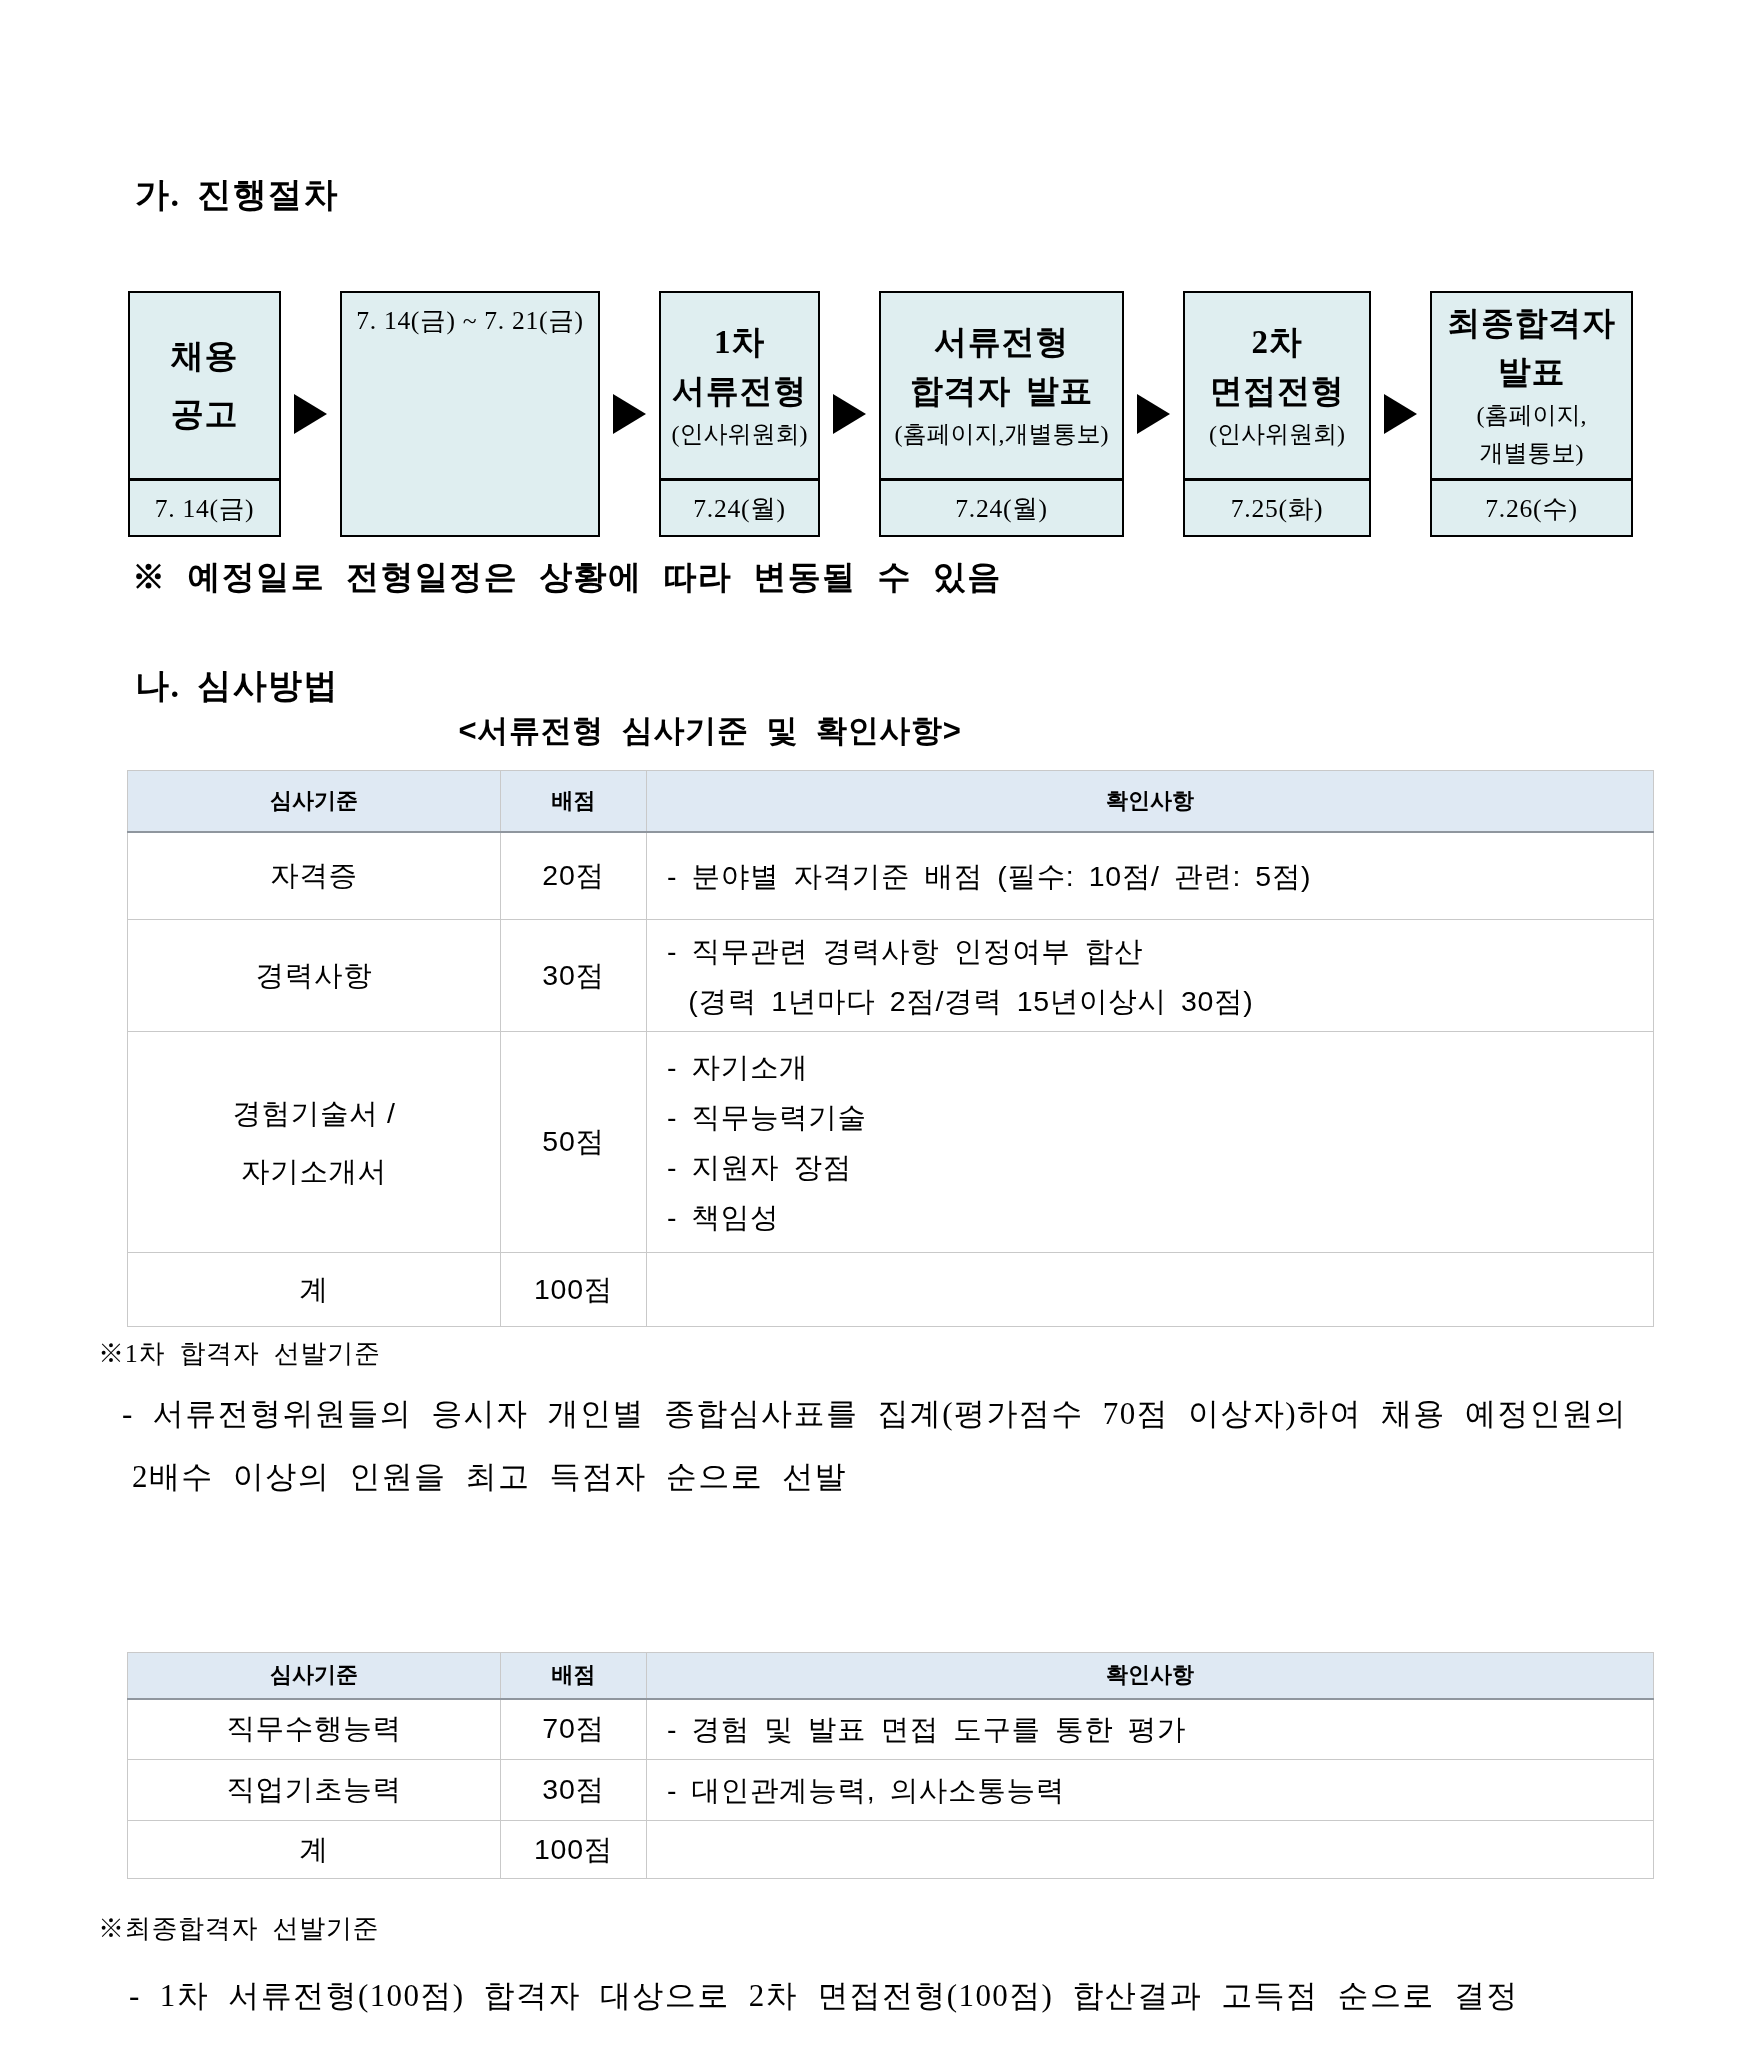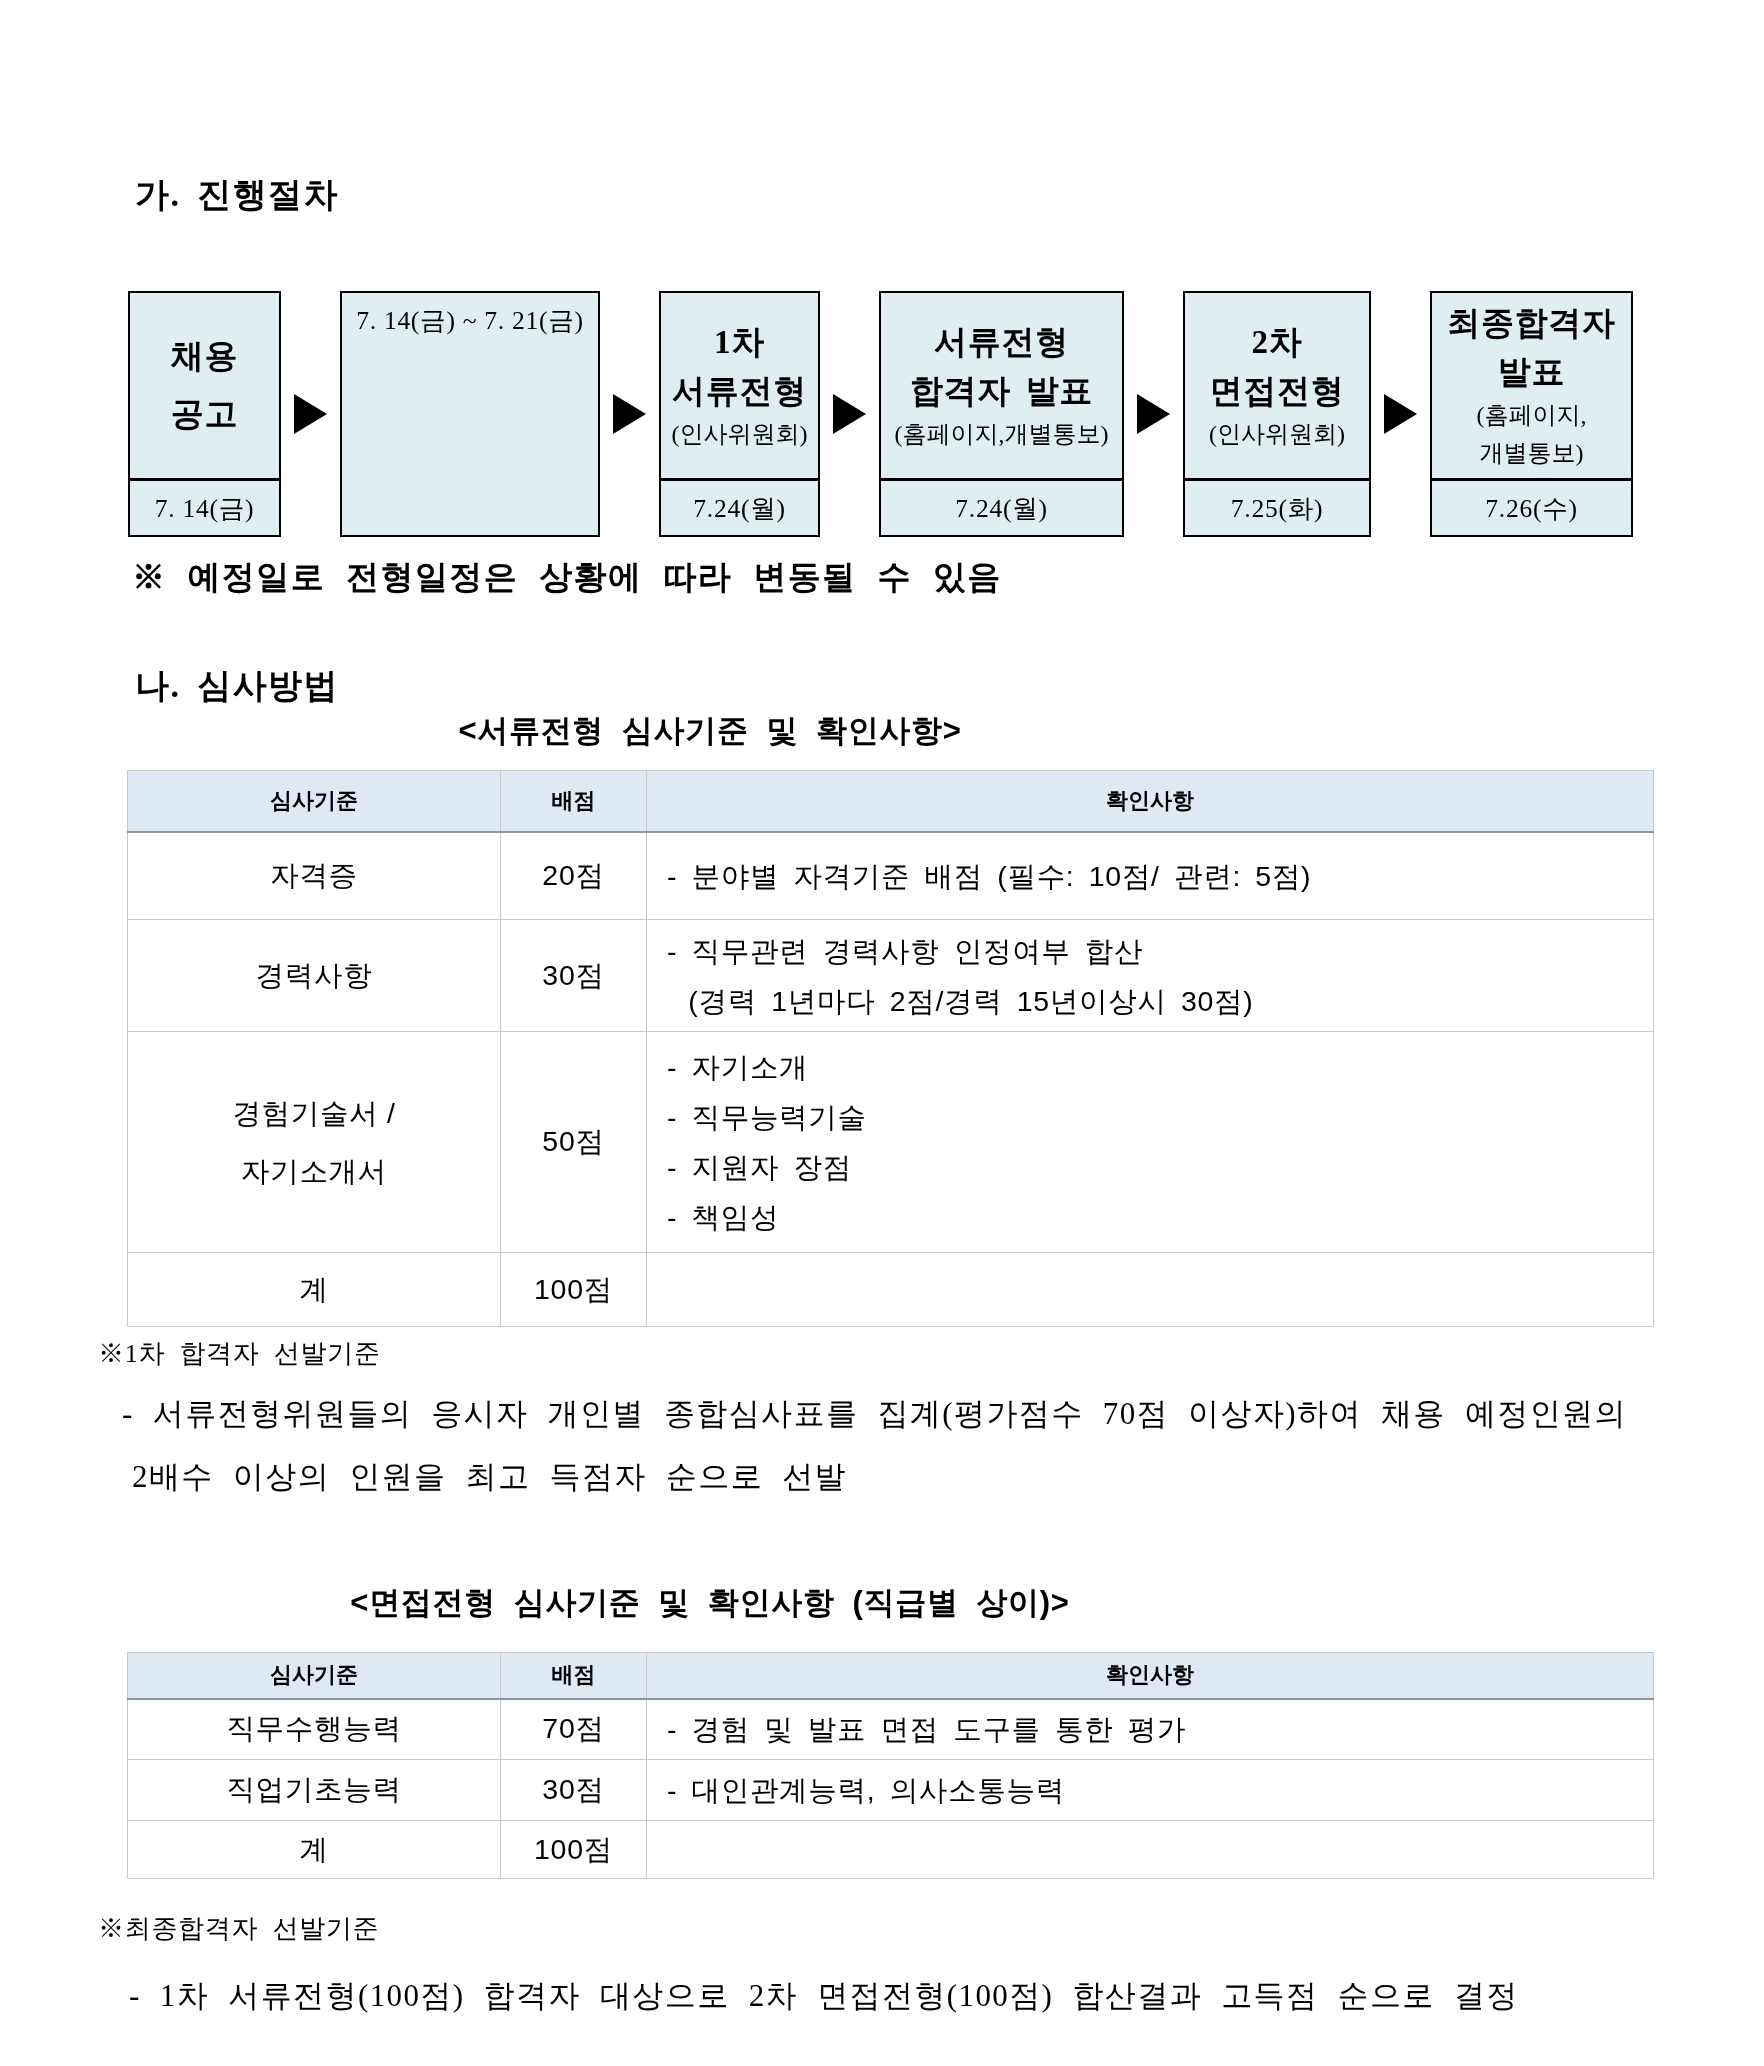--- a/index.html
+++ b/index.html
@@ -316,21 +316,20 @@
         <td class="c">100점</td>
         <td class="d"></td>
       </tr>
     </tbody>
   </table>
 
   <div class="note-title" id="firstPassTitle">※1차 합격자 선발기준</div>
   <div class="note-line" id="firstPassL1">- 서류전형위원들의 응시자 개인별 종합심사표를 집계(평가점수 70점 이상자)하여 채용 예정인원의</div>
   <div class="note-line" id="firstPassL2">2배수 이상의 인원을 최고 득점자 순으로 선발</div>
 
-  <div class="caption" id="cap2">&lt;면접전형 심사기준 및 확인사항 (직급별 상이)&gt;</div>
 
   <table class="review" id="table2">
     <colgroup>
         <col class="c1">
         <col class="c2">
         <col class="c3">
       </colgroup>
     <thead>
       <tr>
         <th>심사기준</th>

